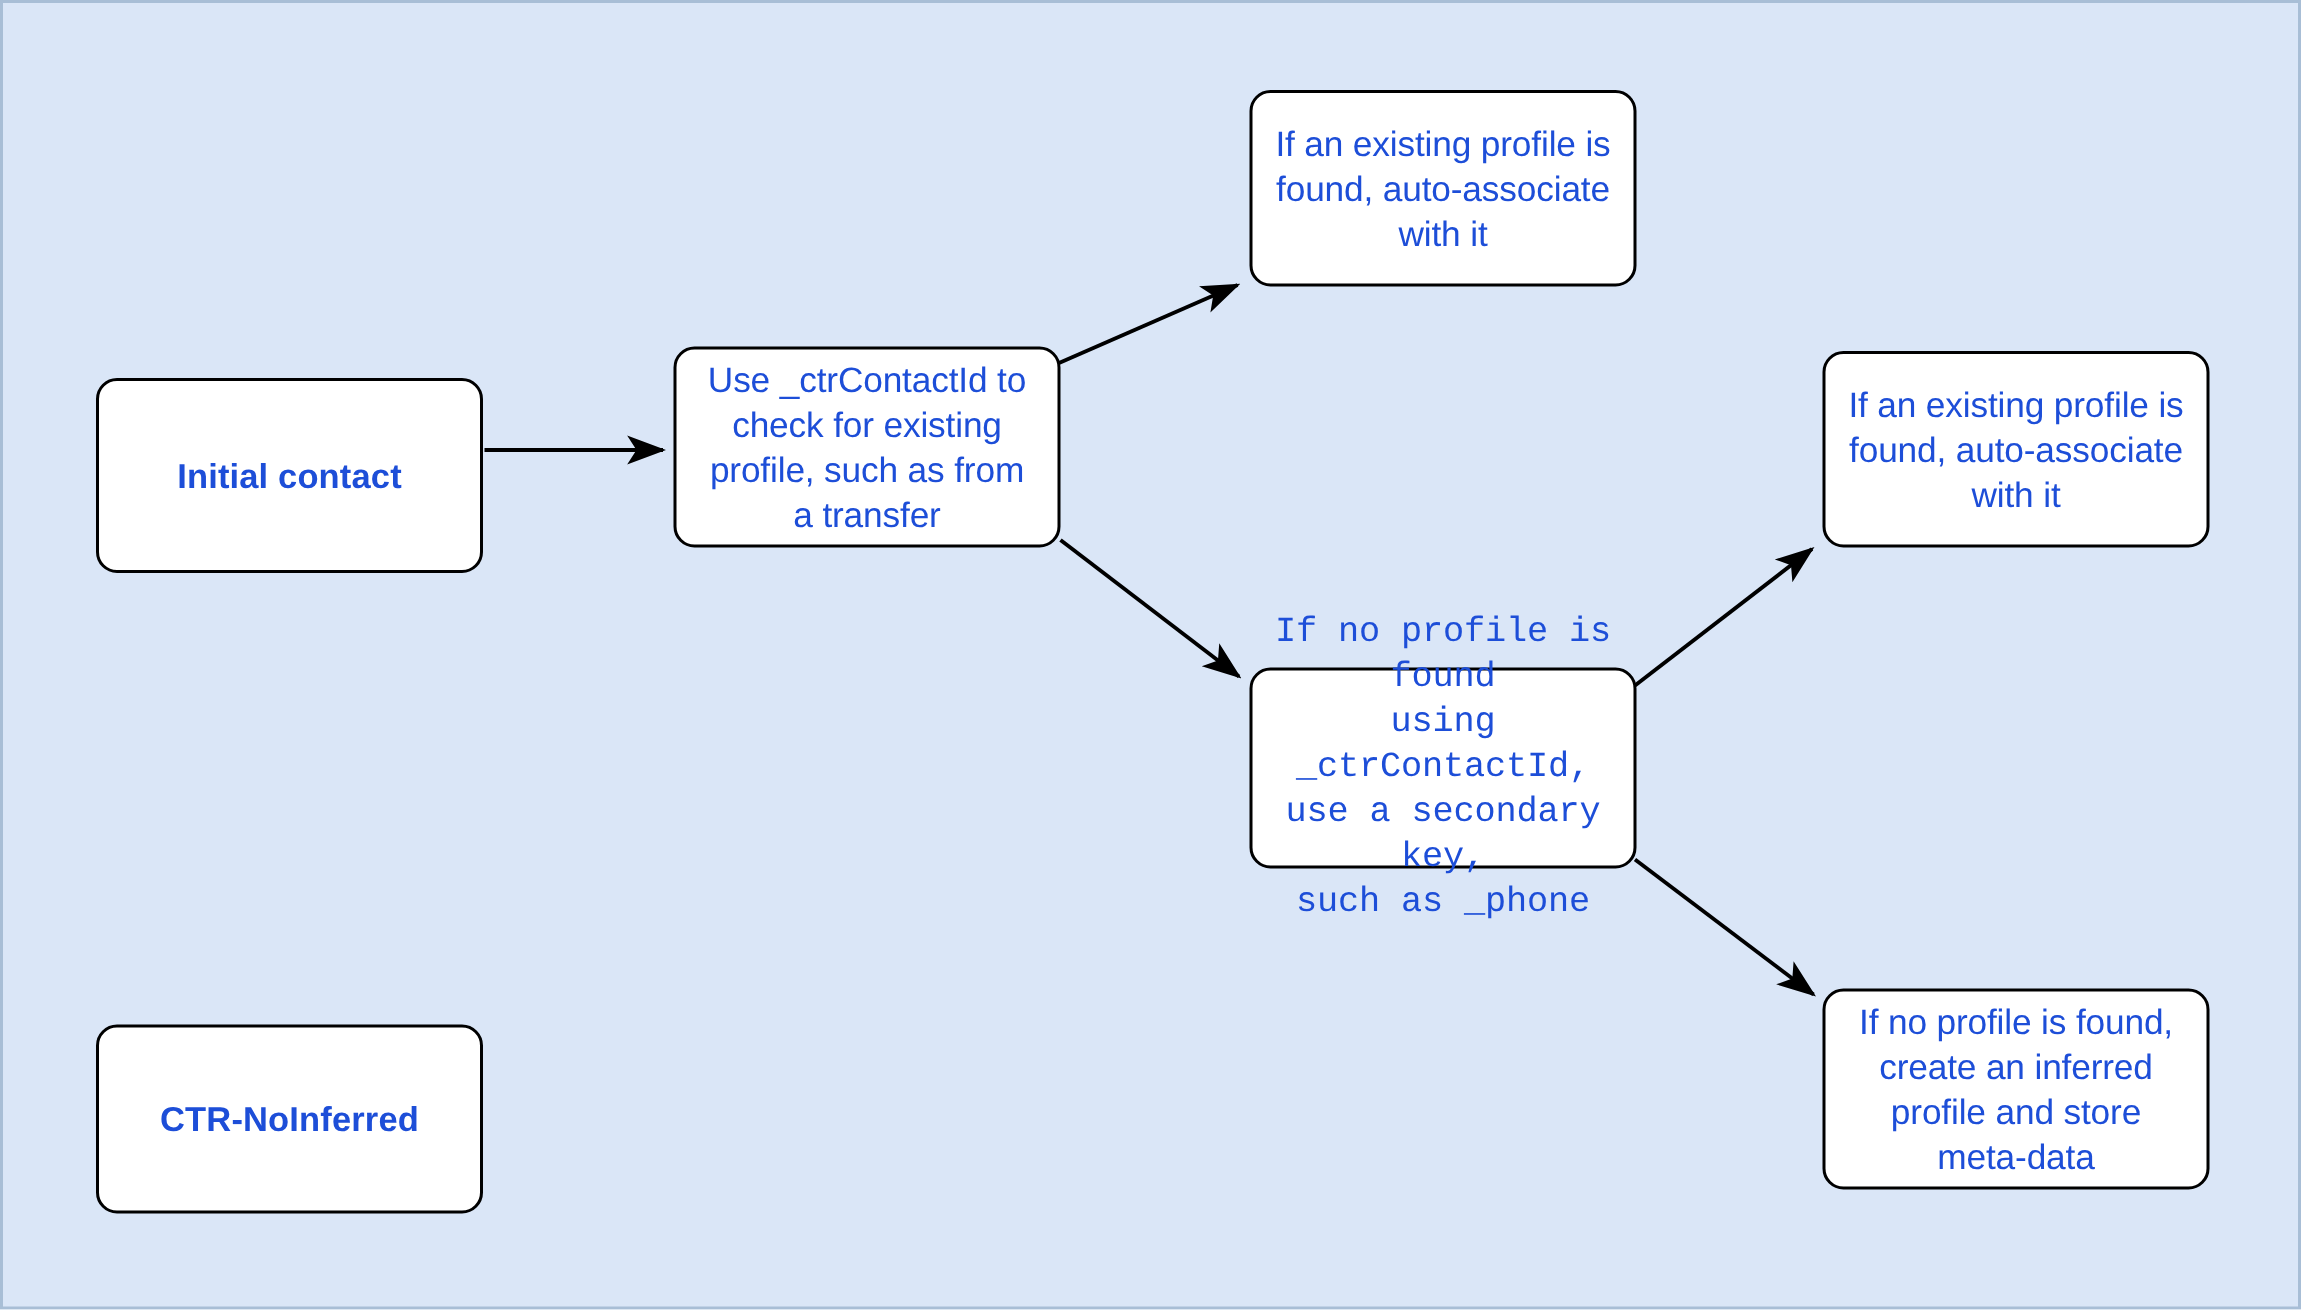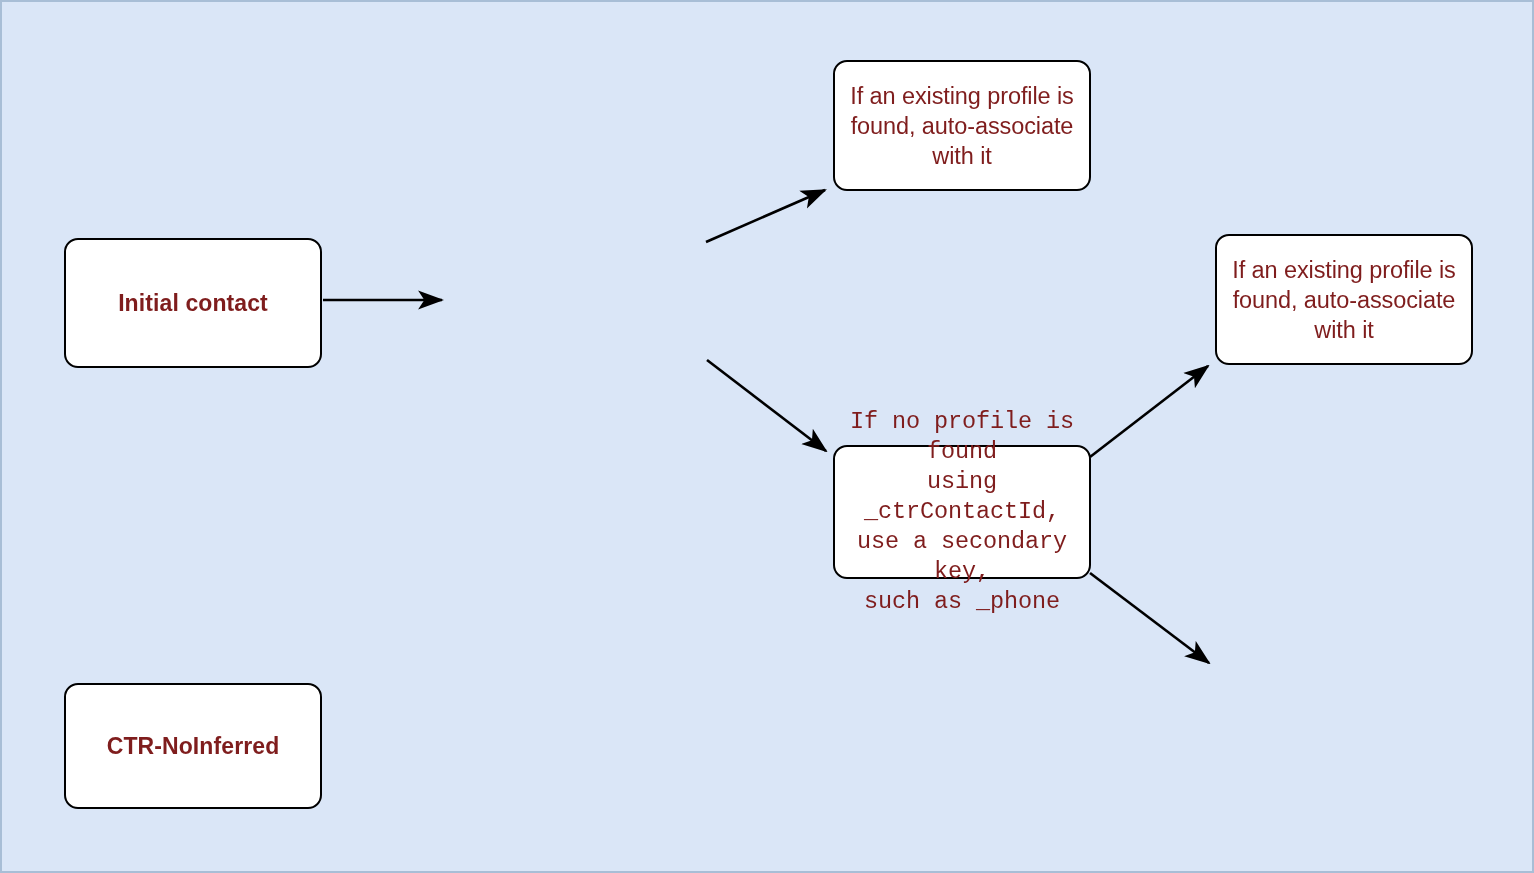--- a/index.html
+++ b/index.html
@@ -29,21 +29,21 @@
   .node {
     position: absolute;
     box-sizing: border-box;
     background: #ffffff;
     border: 2.6px solid #000000;
     border-radius: 14px;
     display: flex;
     align-items: center;
     justify-content: center;
     text-align: center;
-    color: #7f1d1d;
+    color: #1d4ed8;
     padding: 4px 10px;
   }
   .node .node-label {
     display: block;
     width: 100%;
     font-size: 23.5px;
     line-height: 30px;
     white-space: pre-line;
     letter-spacing: -0.1px;
   }
@@ -66,42 +66,54 @@
     </defs>
     <g id="edges-group">
         <line x1="321" y1="298" x2="440" y2="298" stroke="#000000" stroke-width="2.6" marker-end="url(#arrowhead)"></line>
         <line x1="704" y1="240" x2="823" y2="188" stroke="#000000" stroke-width="2.6" marker-end="url(#arrowhead)"></line>
         <line x1="705" y1="358" x2="824" y2="449" stroke="#000000" stroke-width="2.6" marker-end="url(#arrowhead)"></line>
         <line x1="1088" y1="455" x2="1206" y2="364" stroke="#000000" stroke-width="2.6" marker-end="url(#arrowhead)"></line>
         <line x1="1088" y1="571" x2="1207" y2="661" stroke="#000000" stroke-width="2.6" marker-end="url(#arrowhead)"></line>
       </g>
   </svg>
 
-  <div class="node terminal" style="left: 62px; top: 236px; width: 258px; height: 130px;">
+  <div class="node terminal" style="left: 62px; top: 250px; width: 258px; height: 130px;">
     <span class="node-label">Initial contact</span>
   </div>
 
+  <div class="node" style="left: 447px; top: 229px; width: 258px; height: 134px;">
+    <span class="node-label">Use _ctrContactId to
+check for existing
+profile, such as from
+a transfer</span>
+  </div>
 
   <div class="node" style="left: 831px; top: 58px; width: 258px; height: 131px;">
     <span class="node-label">If an existing profile is
 found, auto-associate
 with it</span>
   </div>
 
   <div class="node" style="left: 831px; top: 443px; width: 258px; height: 134px; font-family: Liberation Mono, monospace;">
     <span class="node-label">If no profile is found
 using _ctrContactId,
 use a secondary key,
 such as _phone</span>
   </div>
 
   <div class="node" style="left: 1213px; top: 232px; width: 258px; height: 131px;">
     <span class="node-label">If an existing profile is
 found, auto-associate
 with it</span>
   </div>
 
+  <div class="node" style="left: 1213px; top: 657px; width: 258px; height: 134px;">
+    <span class="node-label">If no profile is found,
+create an inferred
+profile and store
+meta-data</span>
+  </div>
 
   <div class="node terminal" style="left: 62px; top: 681px; width: 258px; height: 126px;">
     <span class="node-label">CTR-NoInferred</span>
   </div>
 
 </div>
 
 </body></html>

